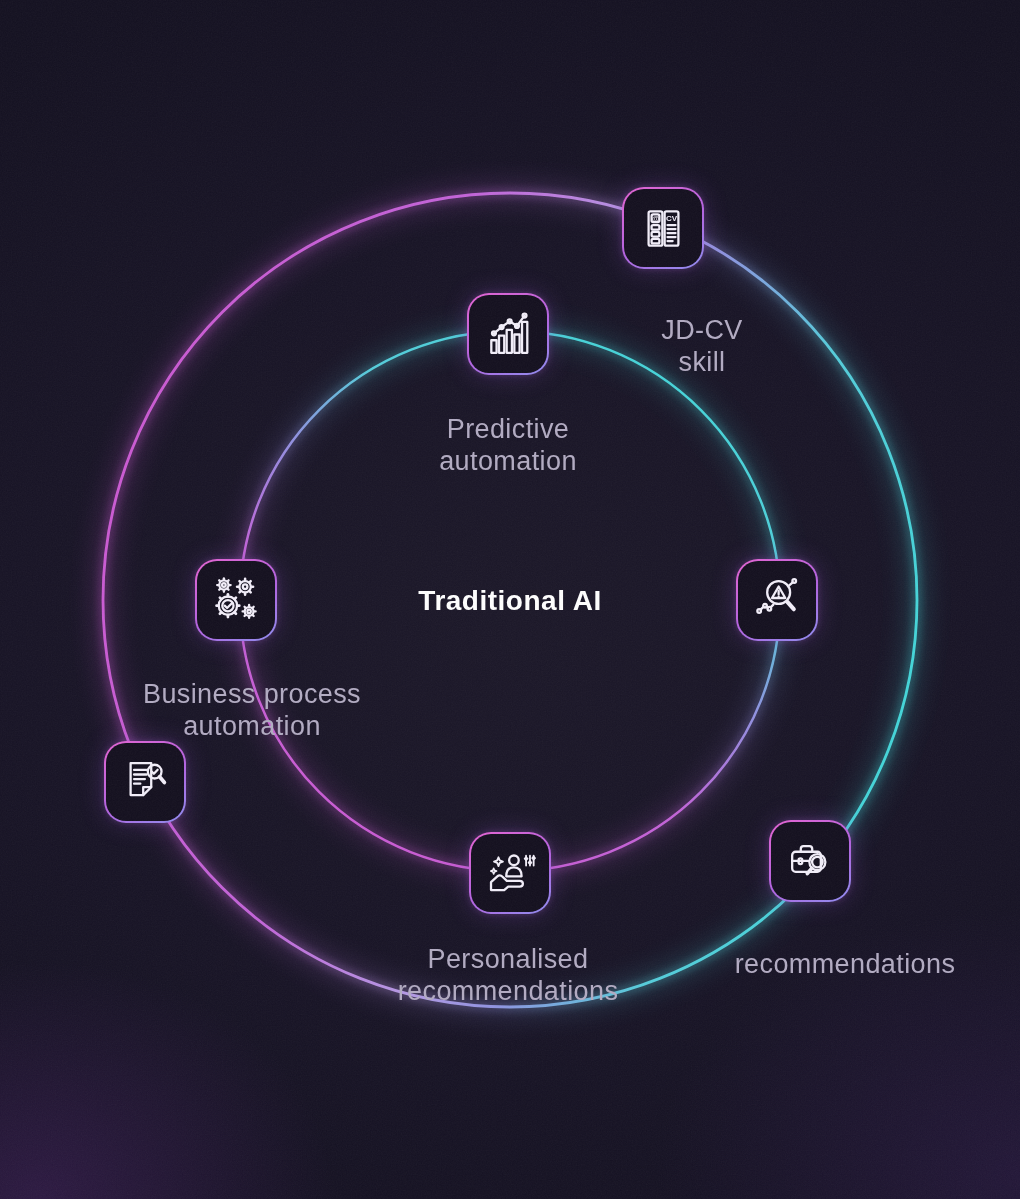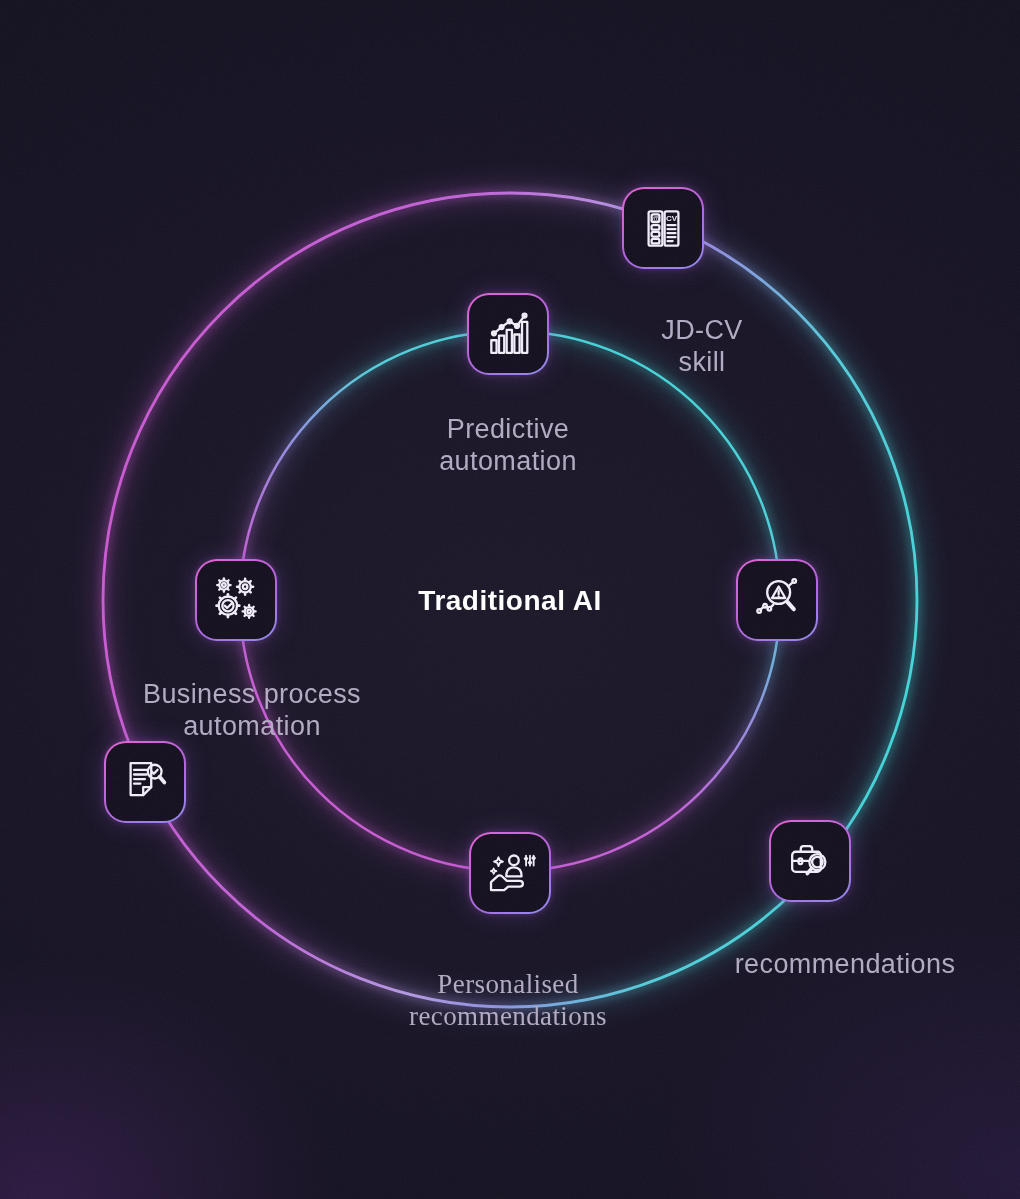--- a/index.html
+++ b/index.html
@@ -259,21 +259,21 @@
             <line x1="44.2" y1="8.5" x2="44.2" y2="17"></line>
             <path d="M37.6,9.9 l1.2,1.2 l-1.2,1.2 l-1.2,-1.2 Z"></path>
             <path d="M41,13.3 l1.2,1.2 l-1.2,1.2 l-1.2,-1.2 Z"></path>
             <path d="M44.2,9.3 l1.2,1.2 l-1.2,1.2 l-1.2,-1.2 Z"></path>
           </g>
           <path d="M7,31.5 L12.5,26.5 C13.8,25.3 15.6,25.3 16.8,26.6 L20.8,30.4 L32,30.4 C33.7,30.4 34.8,31.5 34.8,32.9 C34.8,34.3 33.7,35.4 32,35.4 L22,35.4 L18.5,38.5 L7,38.5 Z"></path>
         </g>
       </svg>
     </div>
   </div>
-  <div class="label" style="left:508px; top:942px;font-family:Liberation Serif, serif;">
+  <div class="label" style="left:508px; top:917px;">
     <div>Personalised</div>
     <div>recommendations</div>
   </div>
 
   <div class="node" style="left:810px; top:861px;">
     <div class="node-inner">
       <svg viewBox="0 0 48 48">
         <g class="icon-stroke">
           <rect x="8" y="15.5" width="25" height="17.5" rx="3"></rect>
           <path d="M15.5,15.5 V13 Q15.5,10.6 17.9,10.6 H23.1 Q25.5,10.6 25.5,13 V15.5"></path>

